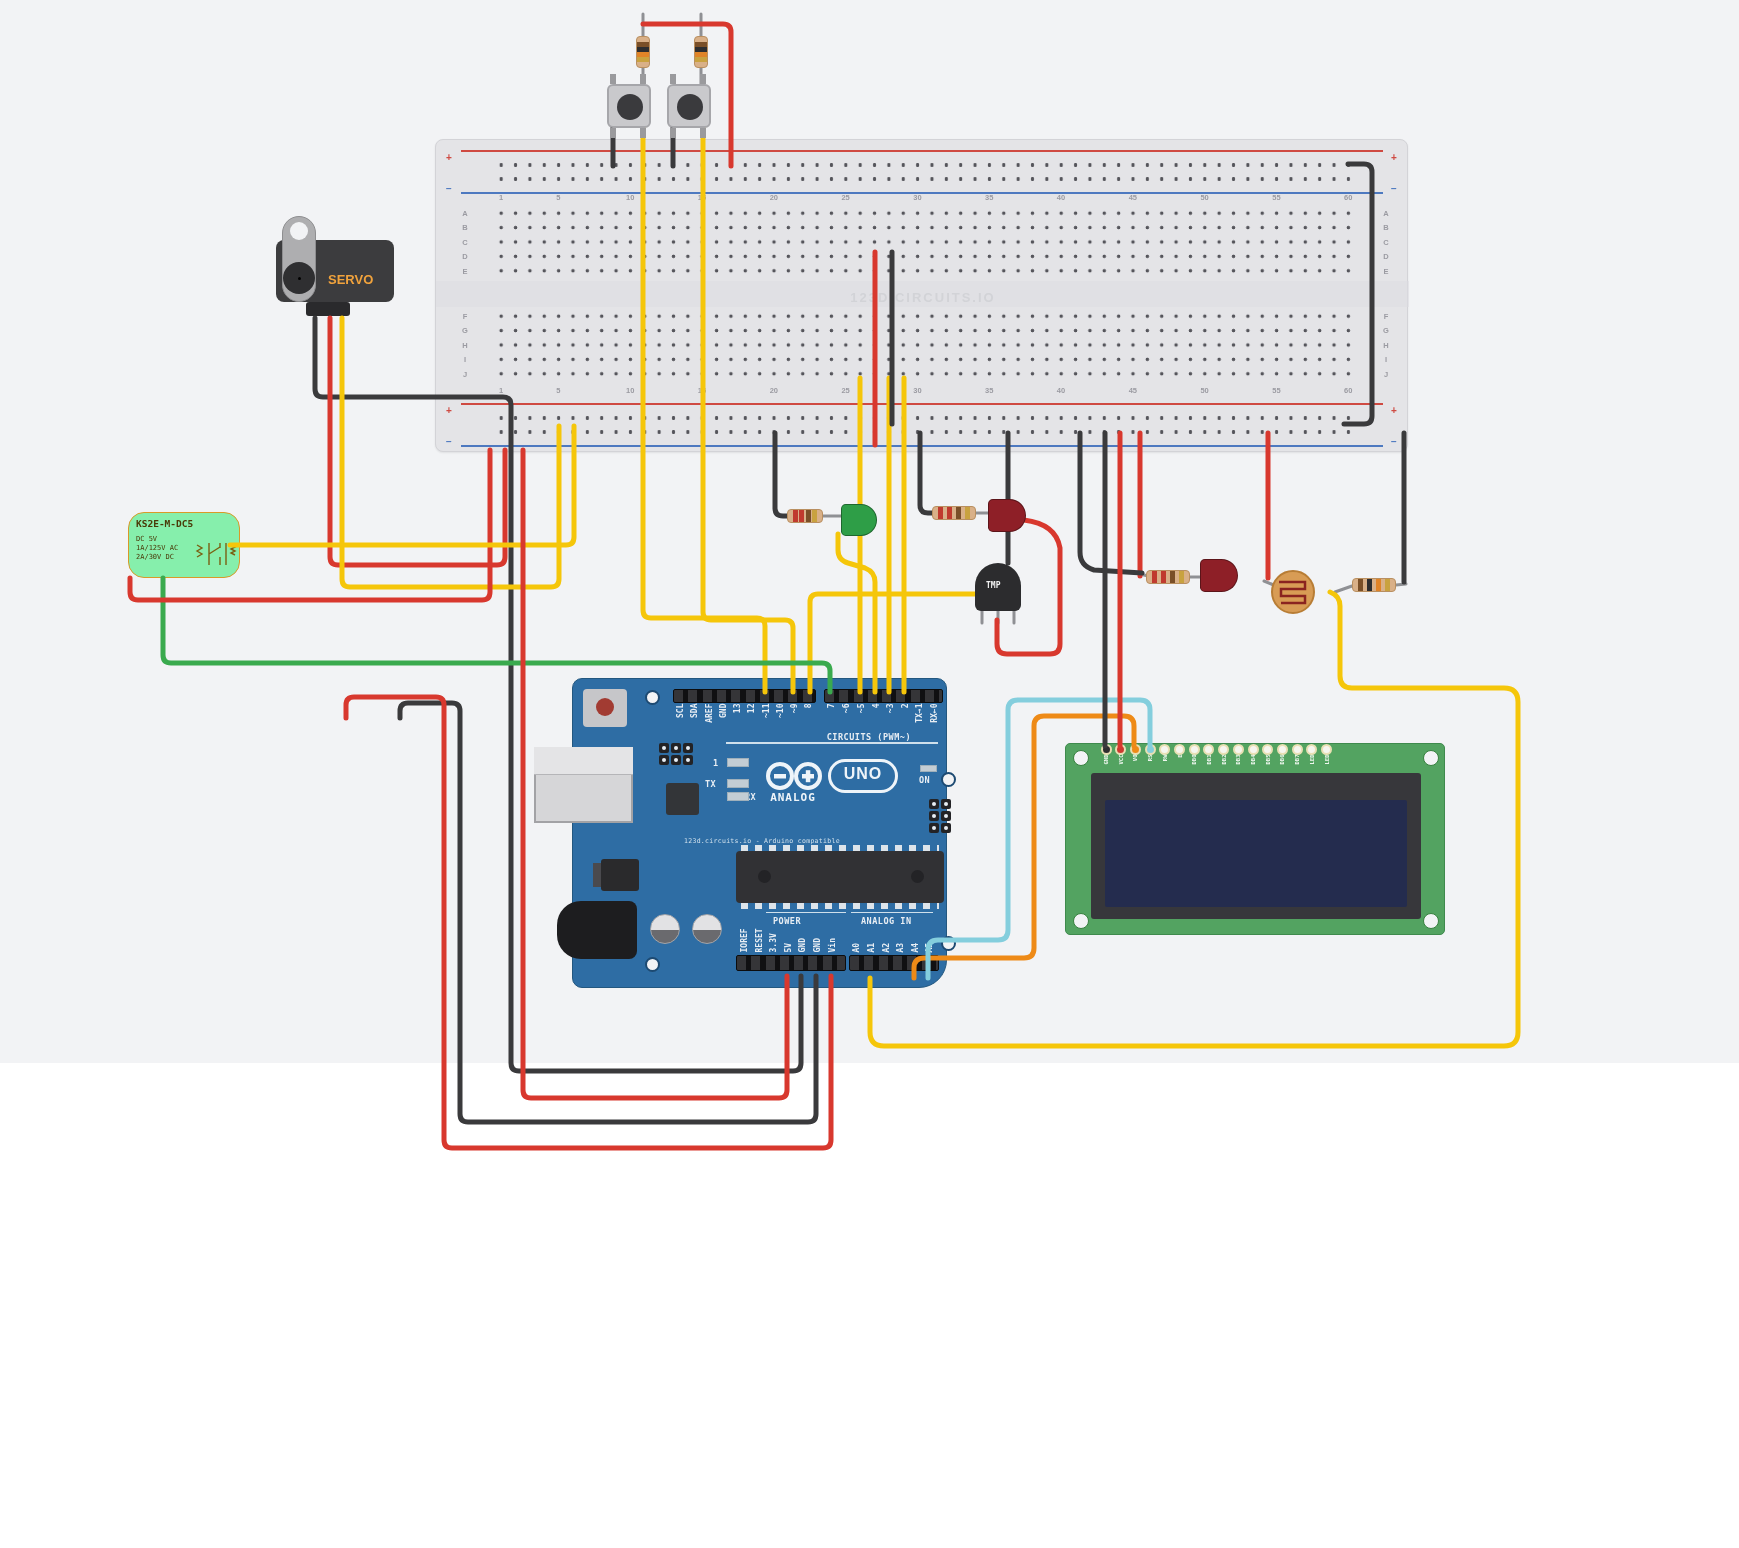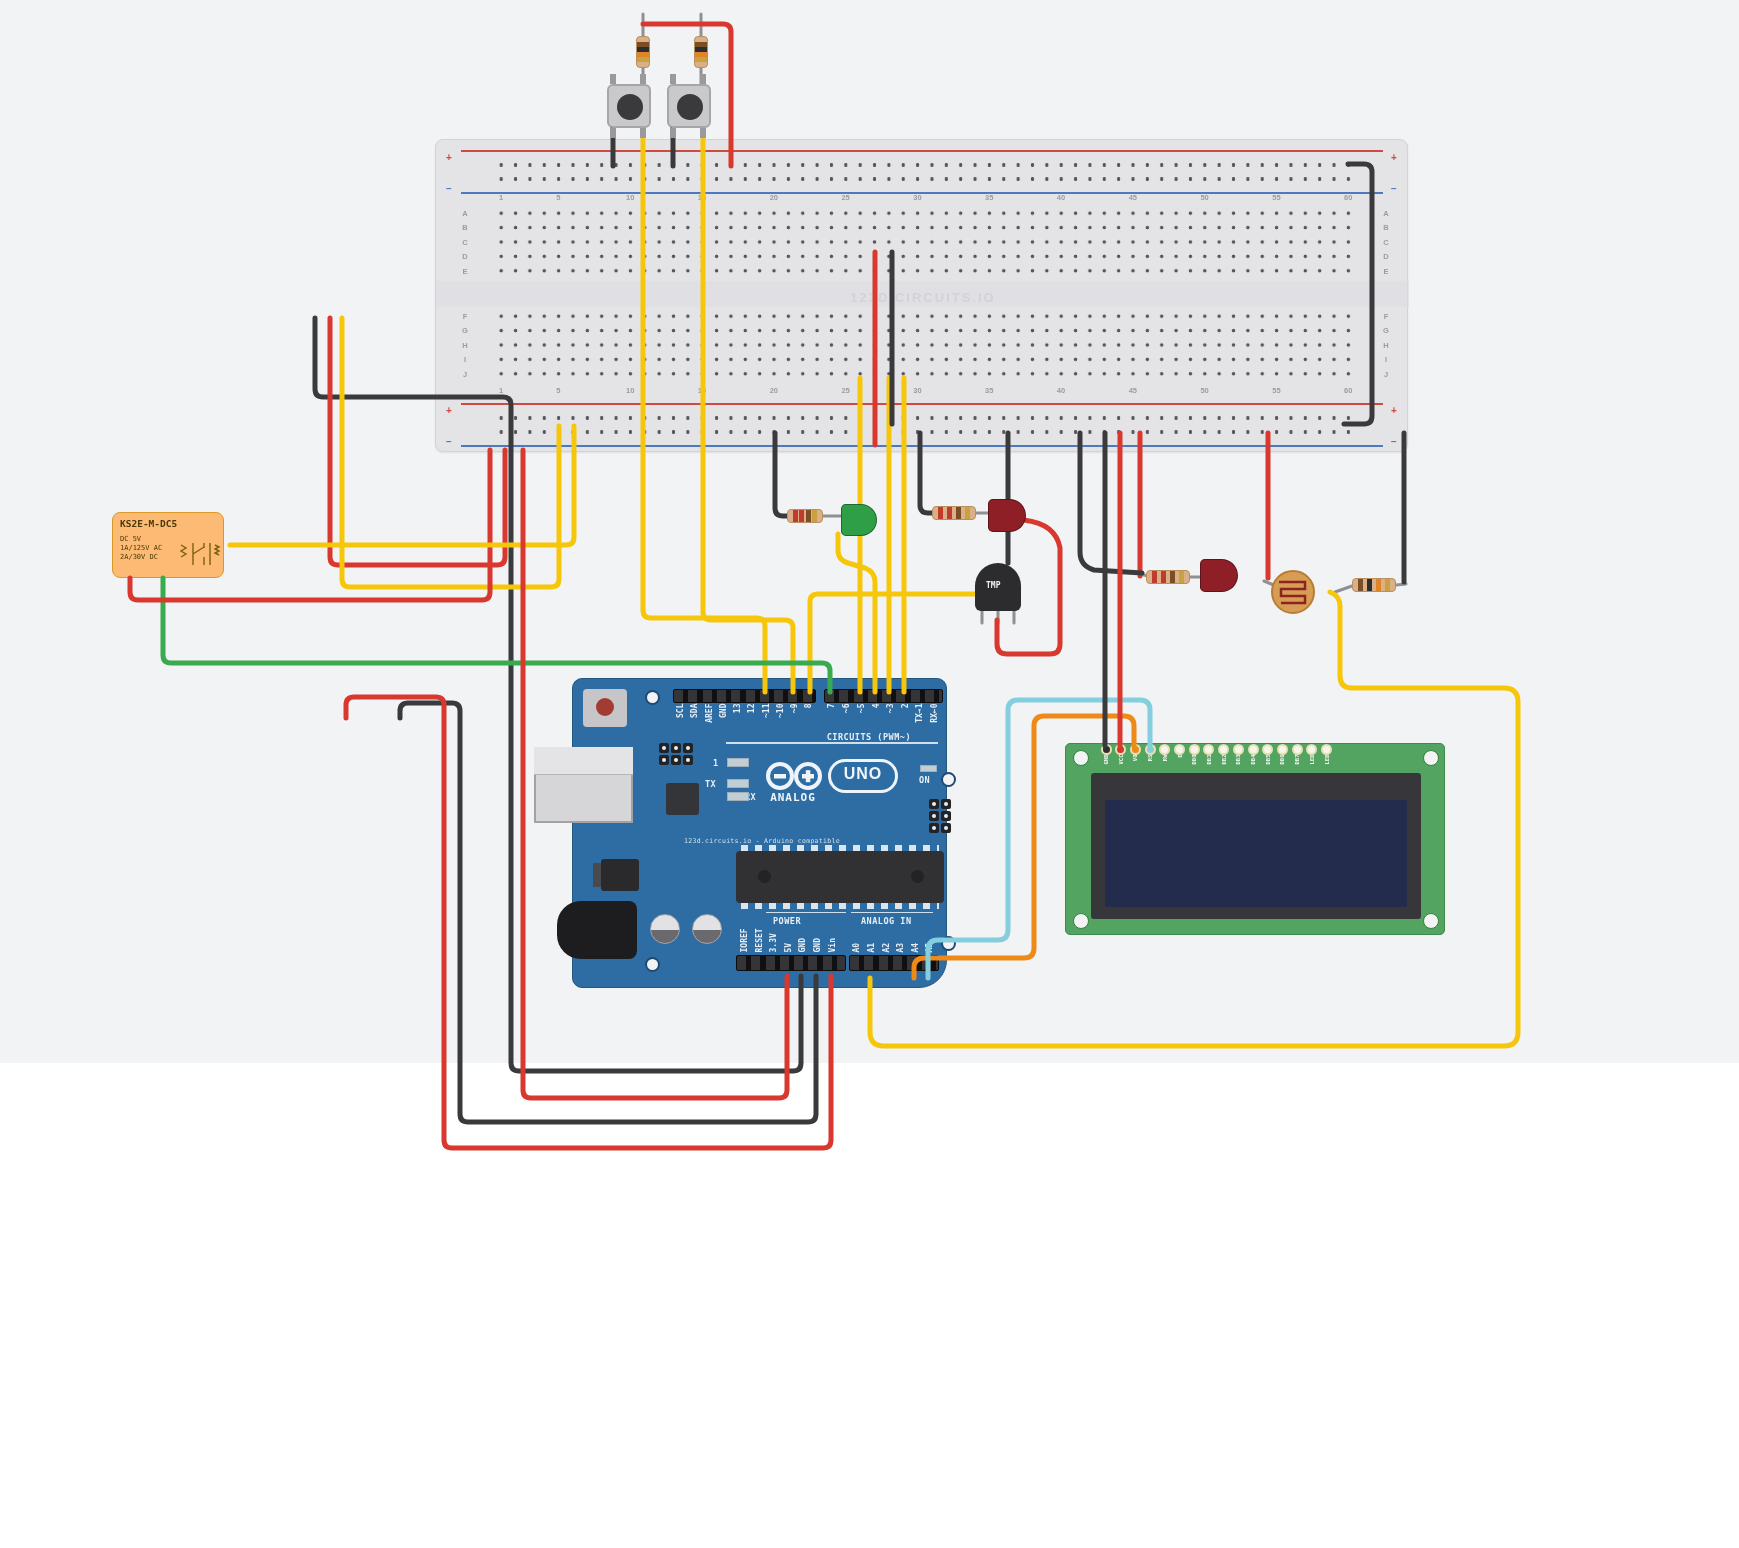--- a/index.html
+++ b/index.html
@@ -124,22 +124,31 @@
       <span class="bbtxt" style="left: 29px; top: 190.4px;">G</span>
       <span class="bbtxt" style="left: 950px; top: 190.4px;">G</span>
       <span class="bbtxt" style="left: 29px; top: 204.8px;">H</span>
       <span class="bbtxt" style="left: 950px; top: 204.8px;">H</span>
       <span class="bbtxt" style="left: 29px; top: 219.2px;">I</span>
       <span class="bbtxt" style="left: 950px; top: 219.2px;">I</span>
       <span class="bbtxt" style="left: 29px; top: 233.6px;">J</span>
       <span class="bbtxt" style="left: 950px; top: 233.6px;">J</span>
     </div>
 
-
-  <div class="abs" style="left:112px;top:512px;width:112px;height:66px;background:#fdba74;border:1px solid #d99a28;border-radius:8px;z-index:2;">
+  <div class="abs" style="left:270px;top:210px;width:130px;height:112px;z-index:2;">
+    <div class="abs" style="left:6px;top:30px;width:118px;height:62px;background:#3c3c3e;border-radius:8px;"></div>
+    <div class="abs" style="left:36px;top:92px;width:44px;height:14px;background:#2a2a2c;border-radius:3px;"></div>
+    <div class="abs" style="left:12px;top:6px;width:34px;height:86px;background:#aeaeb0;border:1px solid #8e8e90;border-radius:17px;"></div>
+    <div class="abs" style="left:20px;top:12px;width:18px;height:18px;border-radius:50%;background:#f2f3f5;"></div>
+    <div class="abs" style="left:13px;top:52px;width:32px;height:32px;border-radius:50%;background:#2f2f31;"></div>
+    <div class="abs" style="left:28px;top:67px;width:3px;height:3px;border-radius:50%;background:#000;"></div>
+    <span class="ctext" style="left:58px;top:62px;font:700 13px 'Liberation Sans',sans-serif;color:#f0a23c;">SERVO</span>
+  </div>
+
+  <div class="abs" style="left:128px;top:512px;width:112px;height:66px;background:#86efac;border:1px solid #d99a28;border-radius:16px;z-index:2;">
     <span class="ctext" style="left:7px;top:5px;font:700 9.5px 'DejaVu Sans Mono',monospace;color:#4a3a08;">KS2E-M-DC5</span>
     <span class="ctext" style="left:7px;top:22px;font:400 7px 'DejaVu Sans Mono',monospace;color:#4a3a08;">DC 5V</span>
     <span class="ctext" style="left:7px;top:31px;font:400 7px 'DejaVu Sans Mono',monospace;color:#4a3a08;">1A/125V AC</span>
     <span class="ctext" style="left:7px;top:40px;font:400 7px 'DejaVu Sans Mono',monospace;color:#4a3a08;">2A/30V DC</span>
     <svg class="abs" style="left:64px;top:24px;" width="44" height="34" viewBox="0 0 44 34">
       <g stroke="#7a6012" stroke-width="1.4" fill="none">
         <path d="M4,8 l5,3 l-5,3 l5,3 l-5,3"></path>
         <path d="M16,6 v22 M16,17 l11,-7 M27,6 v5 M27,20 v8 M33,6 v22"></path>
         <path d="M38,8 l4,2 l-4,2 l4,2 l-4,2 l4,2"></path>
       </g>

